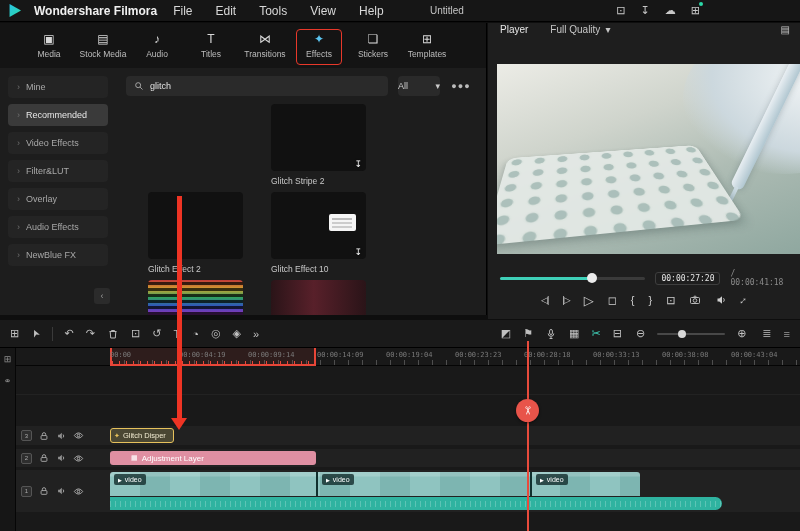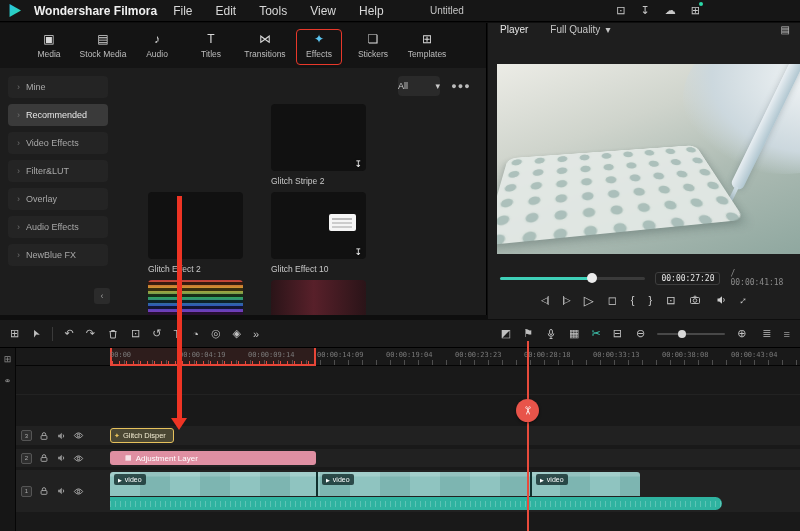--- a/index.html
+++ b/index.html
@@ -118,21 +118,21 @@
 
   .track-row { position:absolute; left:16px; width:784px; background:#212121; }
   .row3 { top:78px; height:19px; }
   .row2 { top:101px; height:18px; }
   .row1 { top:122px; height:42px; }
   .thead { position:absolute; left:0; top:0; width:94px; height:100%; display:flex; align-items:center; gap:7px; padding-left:5px; }
   .tbadge { width:11px; height:11px; background:#2e2e2e; border:1px solid #555; border-radius:2px; font-size:6px; color:#aaa; display:flex; align-items:center; justify-content:center; }
 
   .clip-effect { position:absolute; left:94px; top:2px; width:64px; height:15px; background:#4a4733; border:1.5px solid #e6c15c; border-radius:3px; display:flex; align-items:center; gap:3px; padding:0 3px; font-size:7.5px; color:#f0ead0; white-space:nowrap; overflow:hidden; }
   .clip-effect .star { color:#e6c15c; font-size:7px; }
-  .clip-adj { position:absolute; left:94px; top:2px; width:206px; height:14px; background:#df8fa2; border-radius:3px; display:flex; align-items:center; gap:4px; padding:0 15px; font-size:8px; color:#fff; white-space:nowrap; overflow:hidden; }
+  .clip-adj { position:absolute; left:94px; top:2px; width:206px; height:14px; background:#df8fa2; border-radius:3px; display:flex; align-items:center; gap:4px; padding:0 21px; font-size:8px; color:#fff; white-space:nowrap; overflow:hidden; }
   .clip-adj .ai { font-size:7px; color:#fff; }
   .clip-video { position:absolute; left:94px; top:2px; width:530px; height:24px; border-radius:3px 3px 0 0; overflow:hidden;
     background-image:
       linear-gradient(180deg, rgba(255,255,255,.18) 0 4px, transparent 5px),
       repeating-linear-gradient(90deg,#8fc4c0 0 30px,#7db5b1 30px 60px); }
   .vcut { position:absolute; top:0; width:2px; height:100%; background:#10302e; }
   .vlabel { position:absolute; top:2px; height:11px; background:rgba(16,40,40,.78); border-radius:2px; padding:0 4px; font-size:7px; color:#fff; display:flex; align-items:center; gap:3px; }
   .vlabel .tri { font-size:5px; }
   .clip-audio { position:absolute; left:94px; top:27px; width:612px; height:13px; background:#2fb3a0; border-radius:0 7px 7px 0;
     background-image:repeating-linear-gradient(90deg, rgba(255,255,255,.22) 0 1px, transparent 1px 5px);
@@ -225,20 +225,27 @@
     <div class="side-item" style="top:148px">
         <span class="chev">›</span>
         <span>Audio Effects</span>
       </div>
     <div class="side-item" style="top:176px">
         <span class="chev">›</span>
         <span>NewBlue FX</span>
       </div>
     <div class="collapse-btn">‹</div>
 
+    <div class="search-bar">
+      <svg class="ic" width="10" height="10" viewBox="0 0 12 12">
+          <circle cx="5" cy="5" r="3"></circle>
+          <path d="M7.3 7.3L10.2 10.2"></path>
+        </svg>
+      <input value="glitch" style="">
+    </div>
     <div class="filter-dd">
         <span>All</span>
         <span>▾</span>
       </div>
     <div class="more-btn">●●●</div>
 
     <div class="card c2">
       <div class="thumb t2">
           <span class="dl">↧</span>
         </div>

